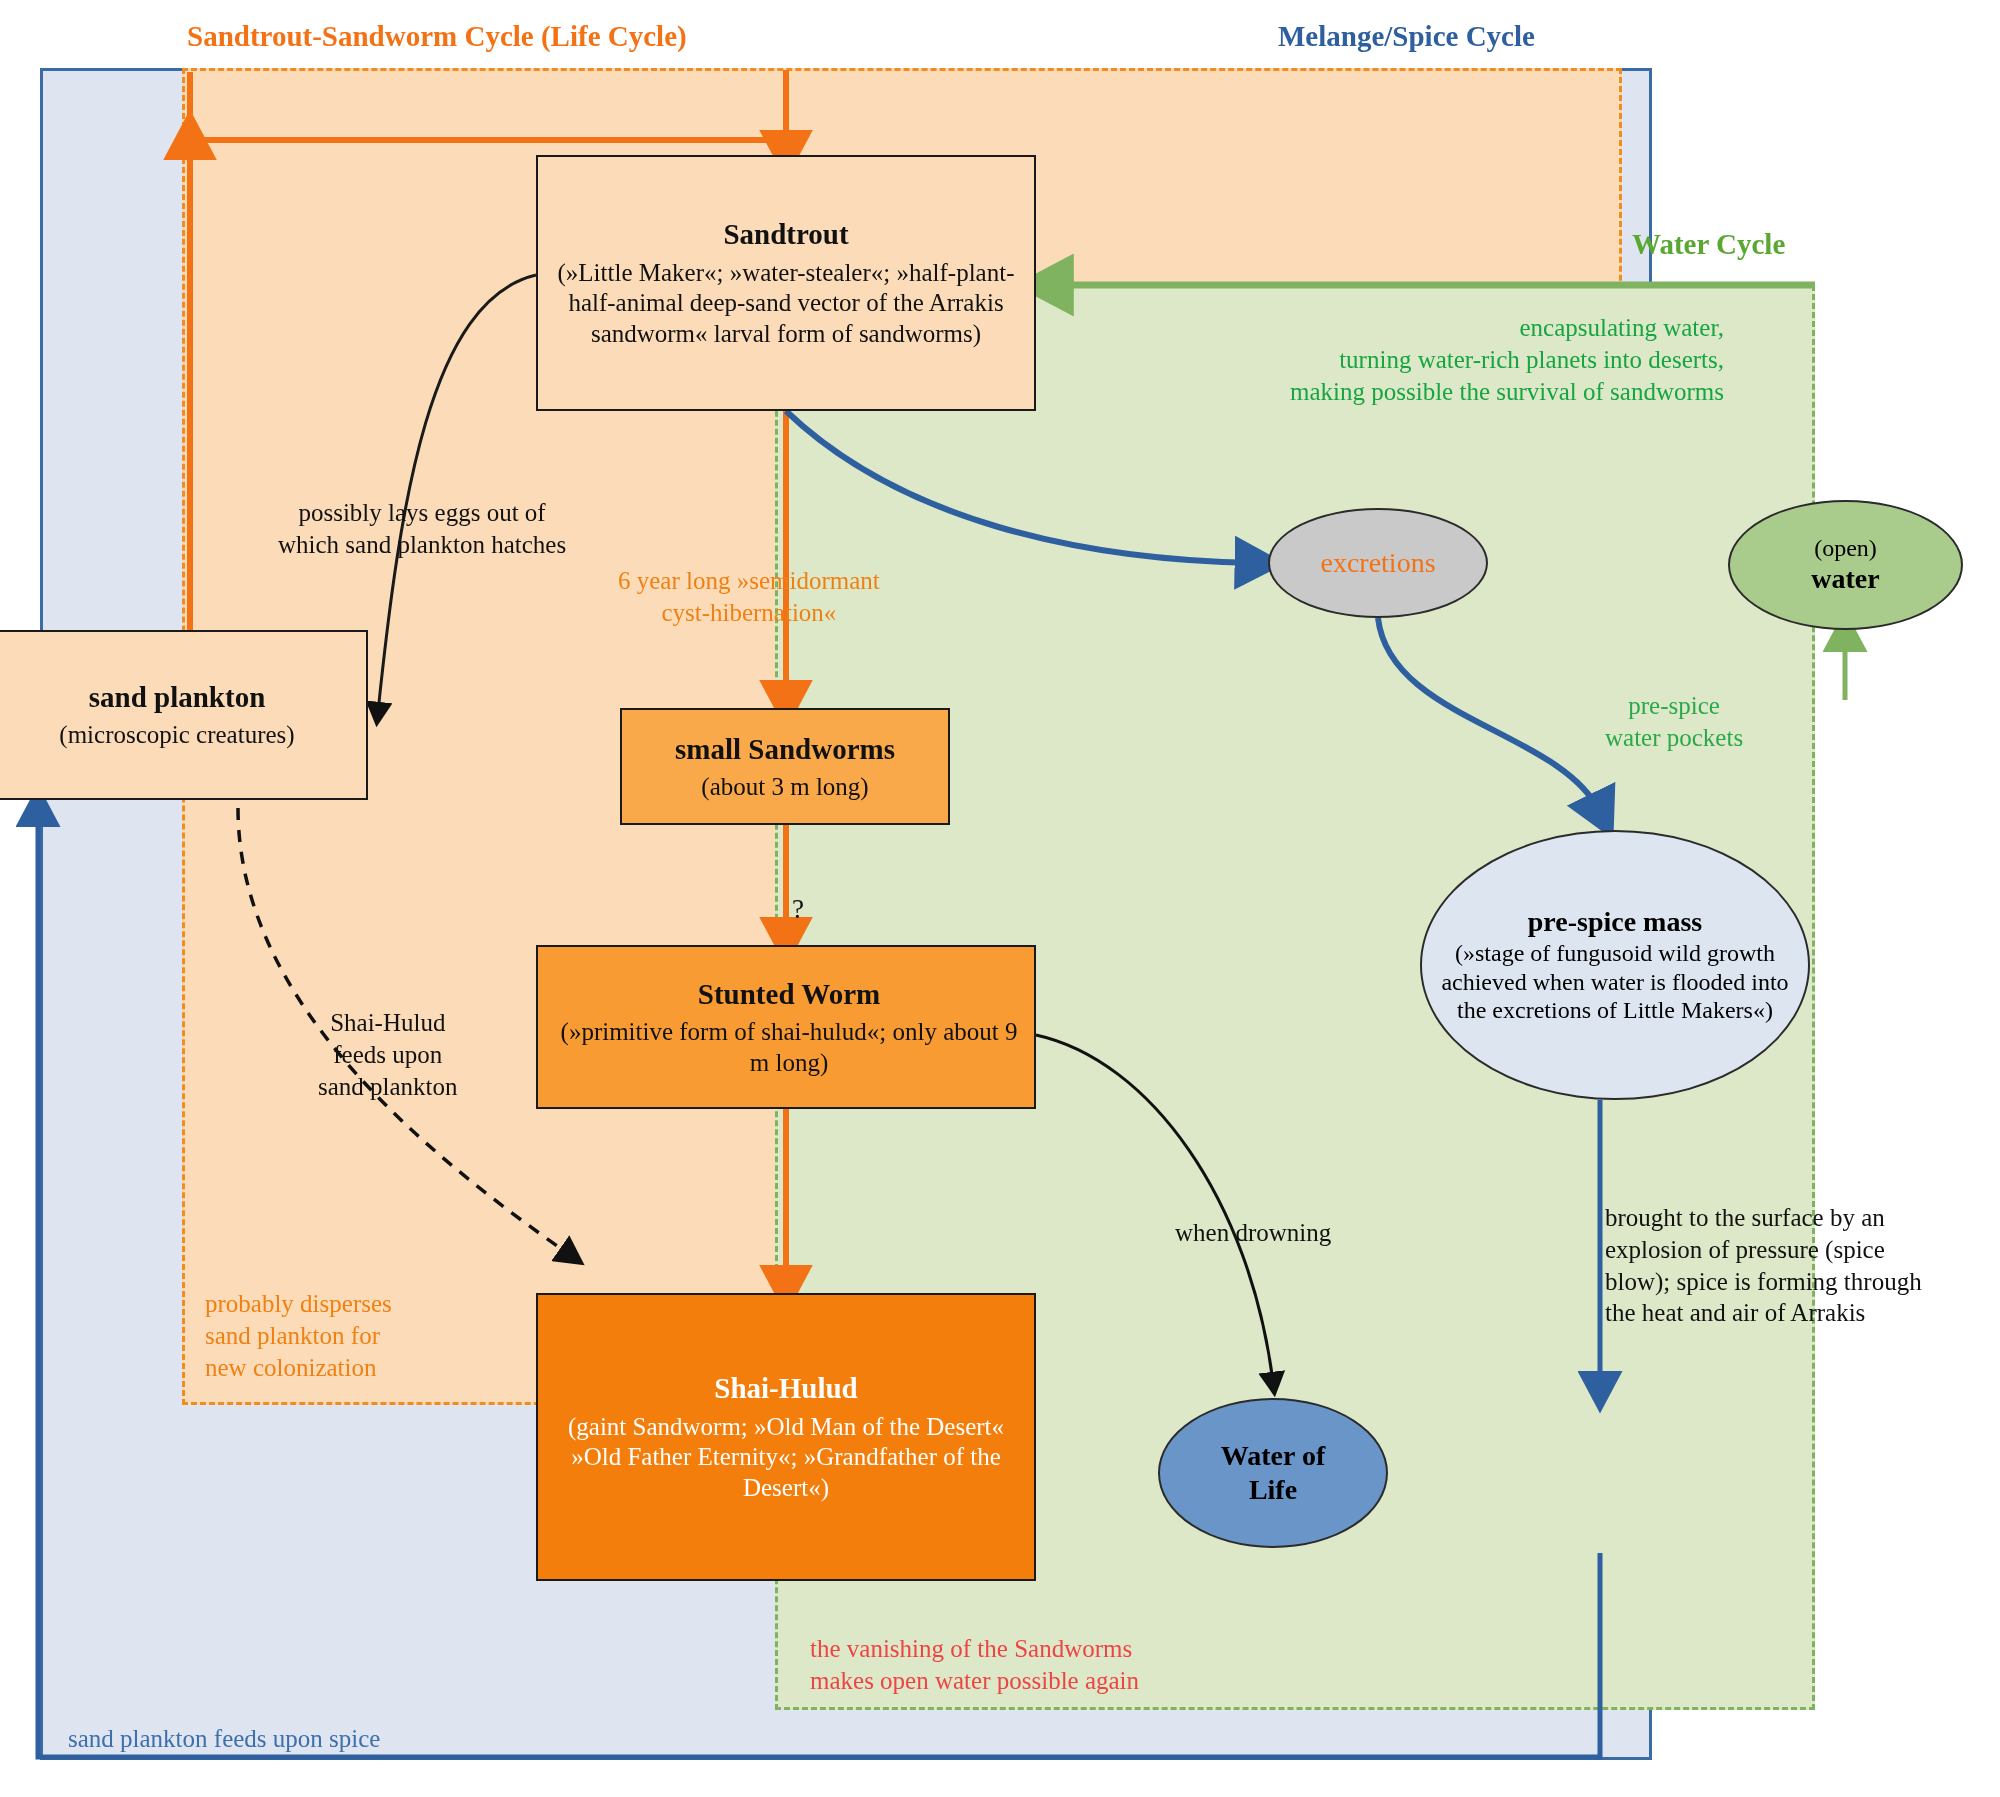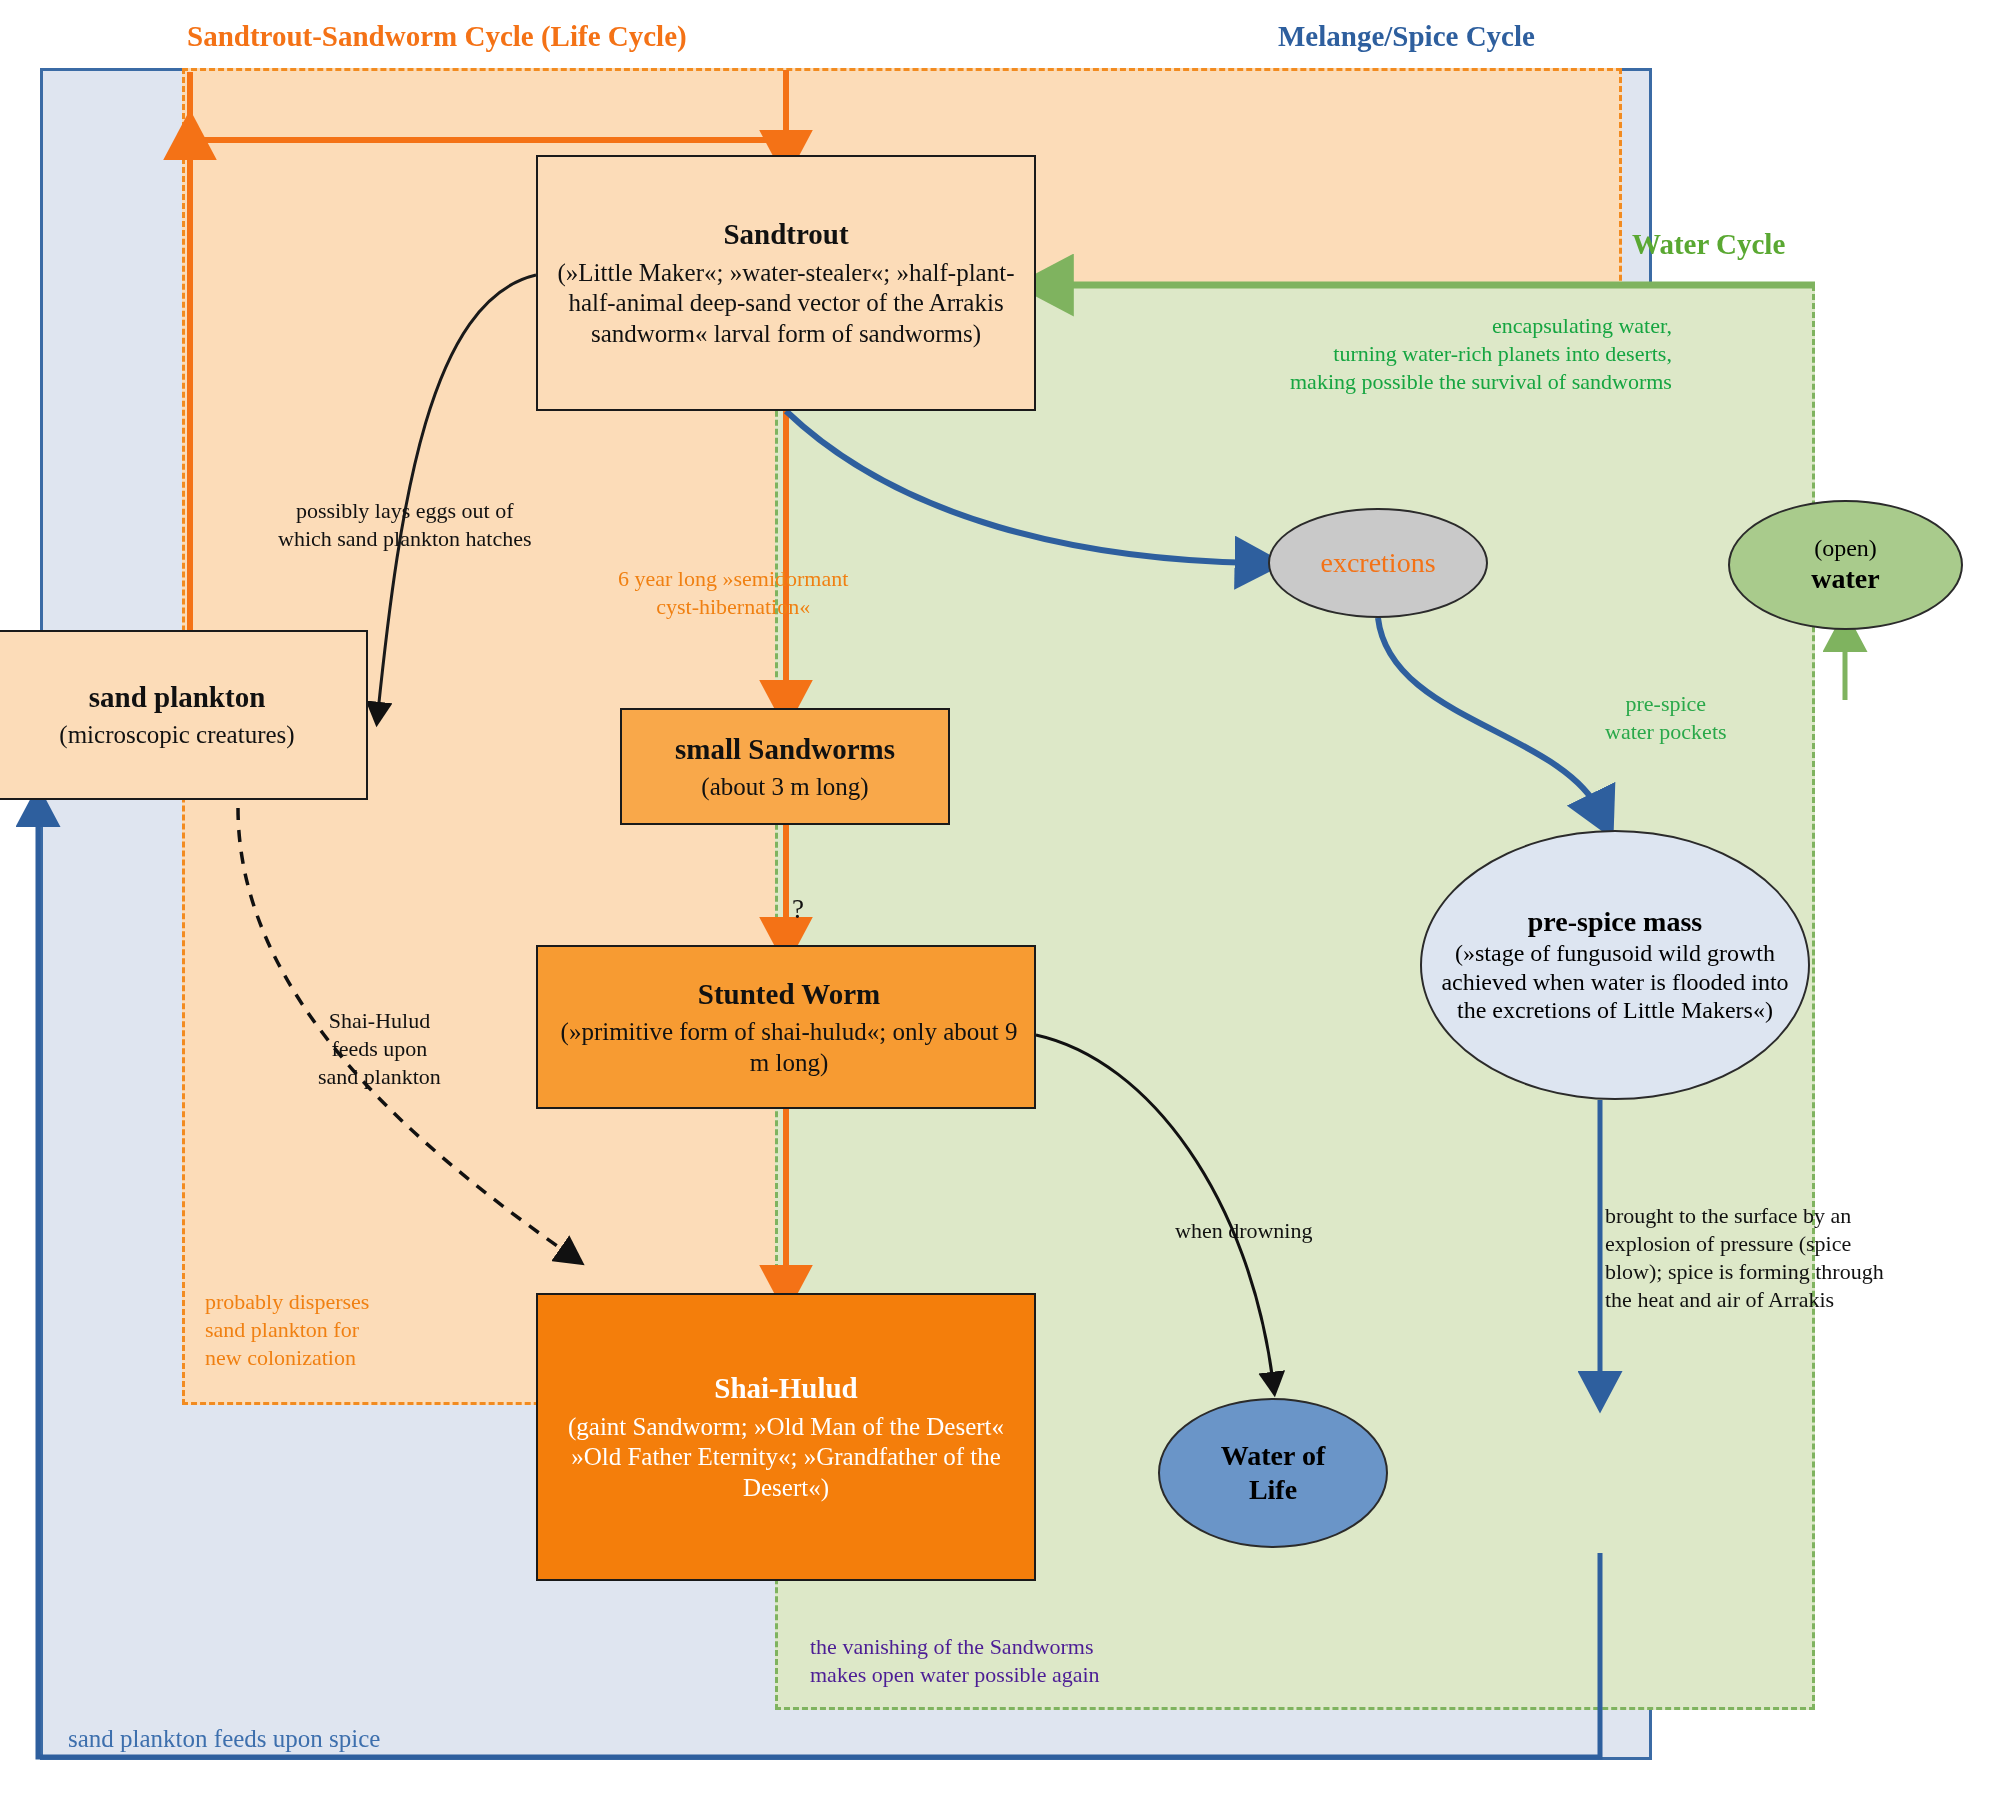--- a/index.html
+++ b/index.html
@@ -37,34 +37,34 @@
   .ell .t{font-weight:bold;font-size:28px;line-height:1.22;}
   .ell .s{font-size:24px;line-height:1.2;}
   #ell-excretions{left:1268px;top:508px;width:220px;height:110px;background:#c9c9c9;}
   #ell-excretions .t{font-weight:normal;font-size:28px;color:#f47216;}
   #ell-water{left:1728px;top:500px;width:235px;height:130px;background:#a9cb8c;}
   #ell-prespice{left:1420px;top:830px;width:390px;height:270px;background:#dde5f1;}
   #ell-wateroflife{left:1158px;top:1398px;width:230px;height:150px;background:#6a95c8;}
   #ell-spicemelange{left:1455px;top:1398px;width:280px;height:155px;background:#b5c6e0;}
 
   
-  .lbl{position:absolute;font-size:22px;line-height:1.27;white-space:pre-line;}
+  .lbl{position:absolute;font-size:25px;line-height:1.27;white-space:pre-line;}
   .lbl.black{color:#111;margin-top:32px;}
   .lbl.orange{color:#f08012;}
   .lbl.green{color:#16a541;}
   #lbl-eggs{left:278px;top:465px;text-align:center;}
   #lbl-hibernation{left:618px;top:565px;color:#f08012;text-align:center;}
   #lbl-encapsulate{left:1290px;top:312px;text-align:right;}
   #lbl-prespice-pockets{left:1605px;top:690px;text-align:center;color:#2aa84a;}
   #lbl-shaihulud-feeds{left:318px;top:975px;text-align:center;}
   #lbl-disperses{left:205px;top:1288px;}
   #lbl-question{left:792px;top:860px;font-size:27px;}
   #lbl-drowning{left:1175px;top:1185px;}
   #lbl-brought{left:1605px;top:1170px;}
-  #lbl-vanishing{left:810px;top:1633px;color:#4c1d95;}
+  #lbl-vanishing{left:810px;top:1633px;color:#ef4444;}
   #lbl-feedsspice{left:68px;top:1723px;color:#3d6fad;font-size:25px;}
 
   
   #wires{position:absolute;left:0;top:0;width:2000px;height:1797px;pointer-events:none;}
 </style>
 </head>
 <body>
 
 <div id="stage">
 

